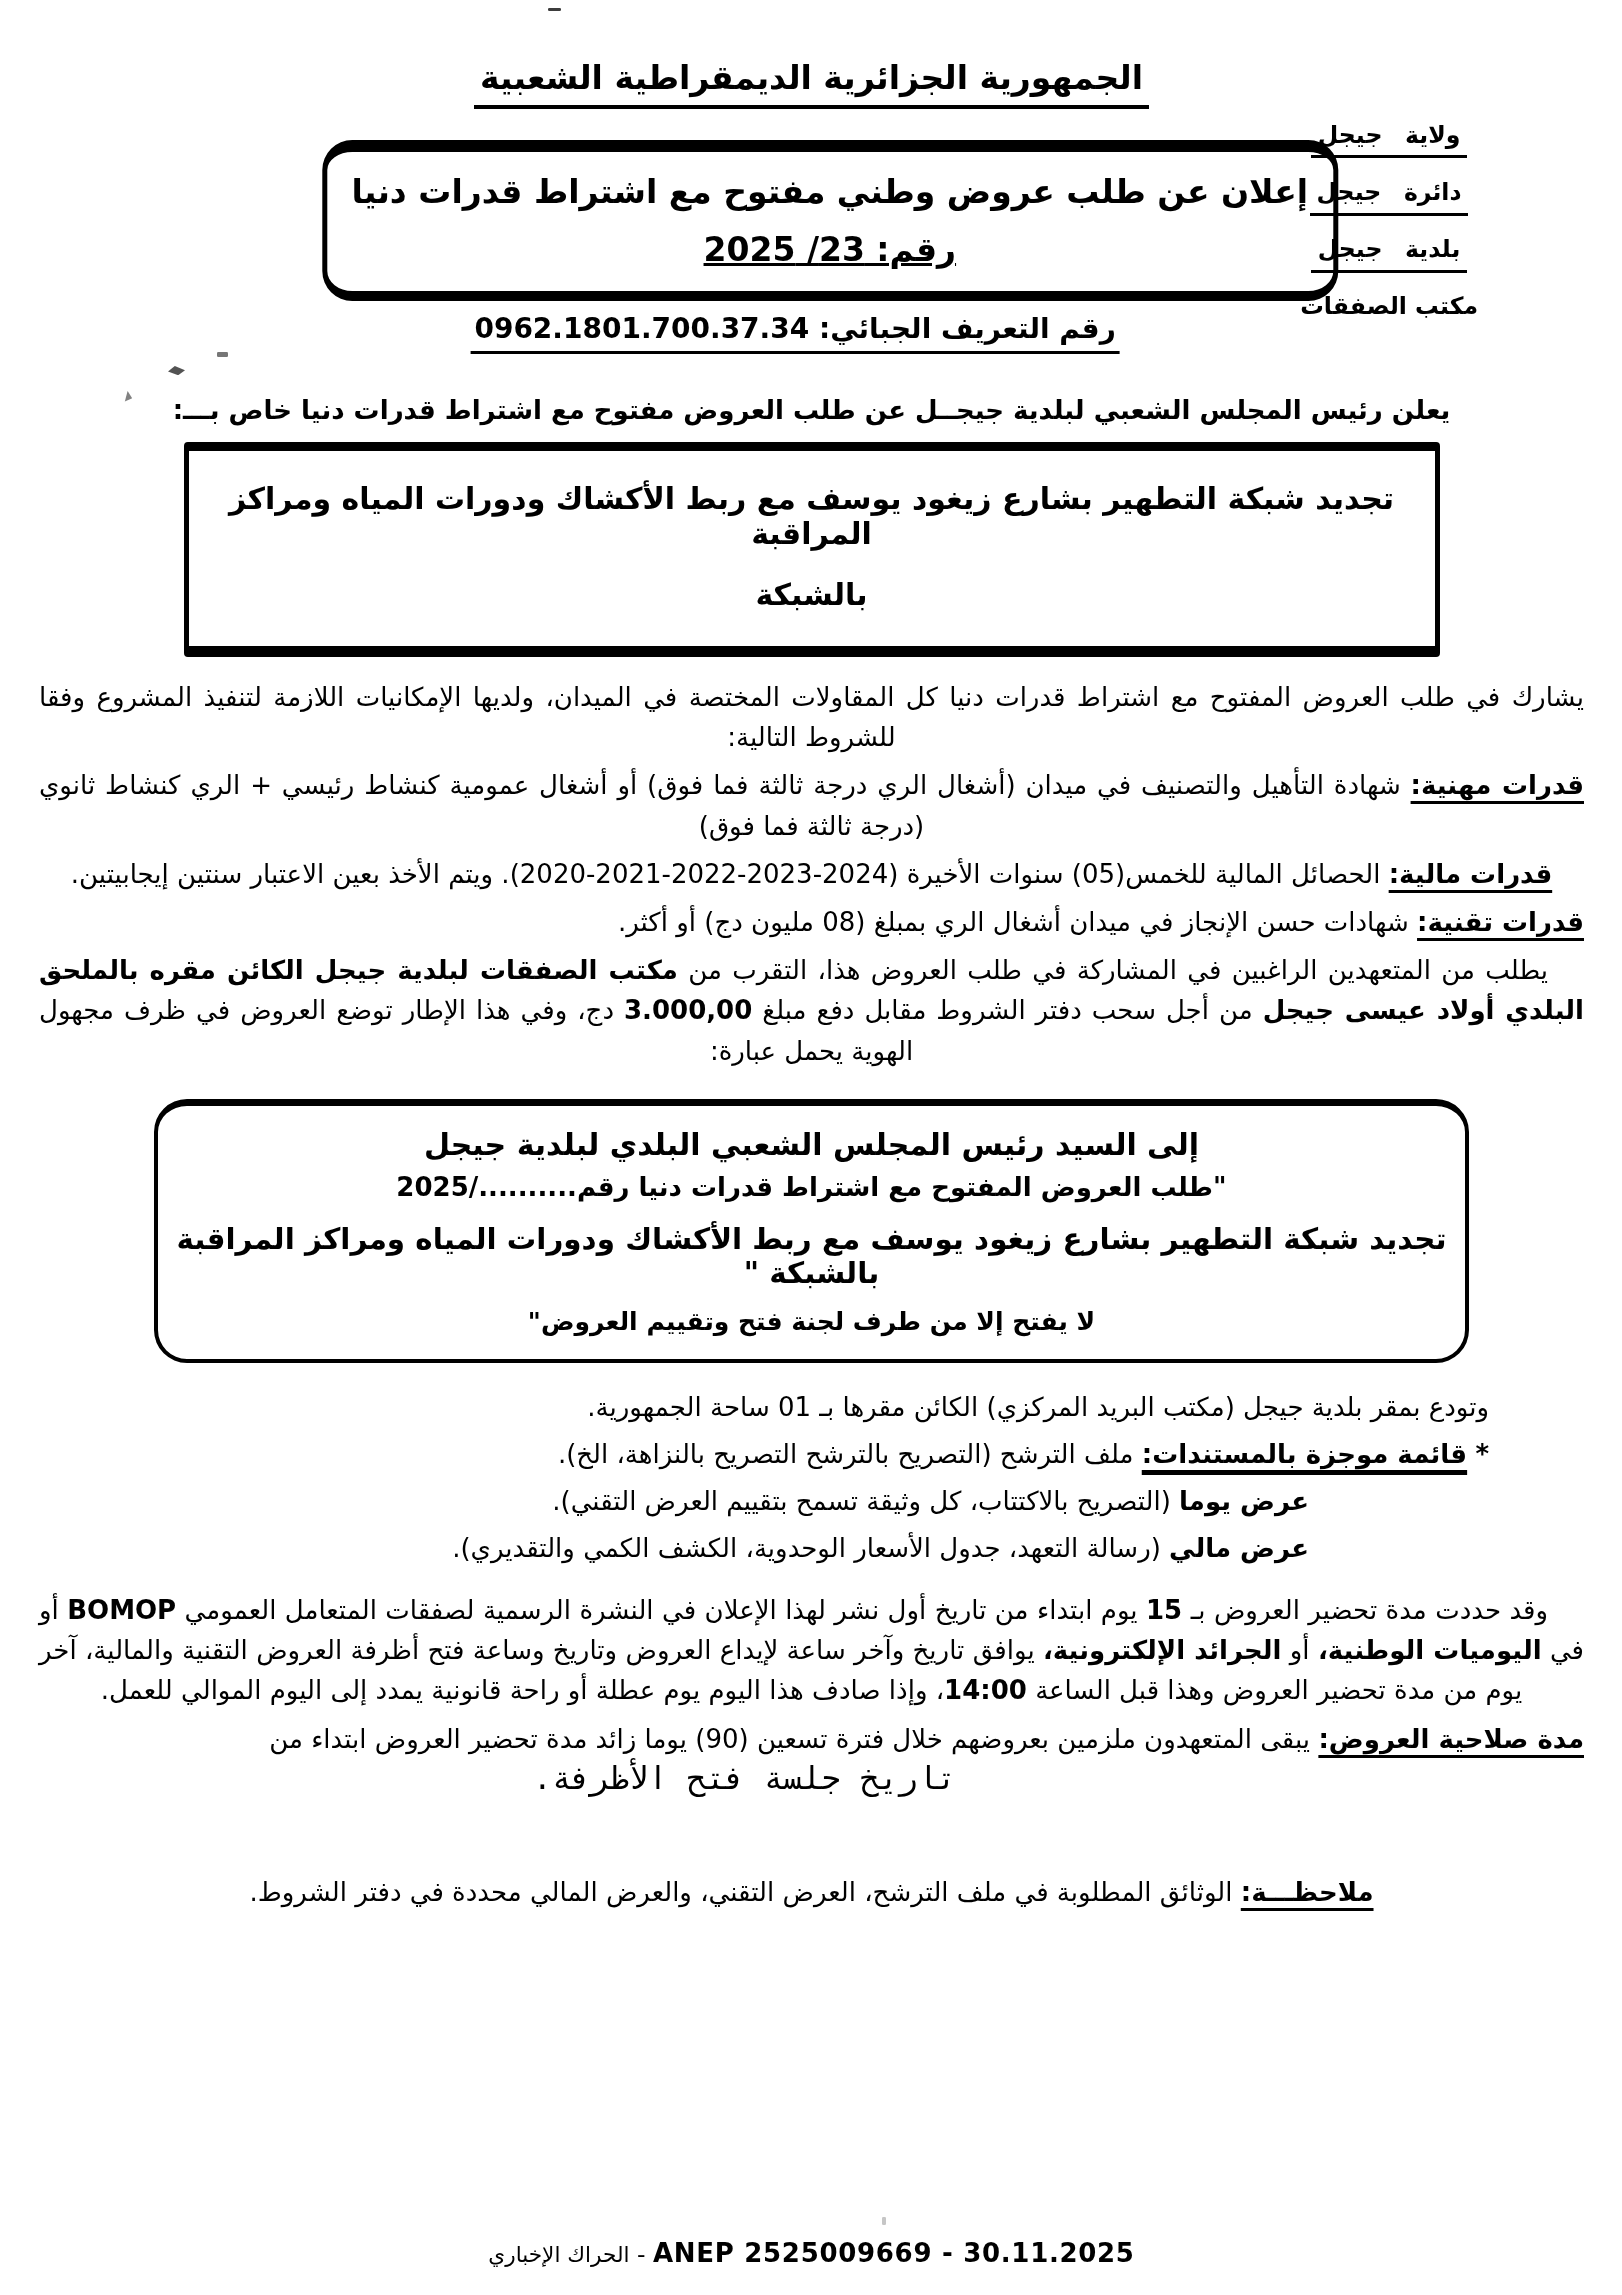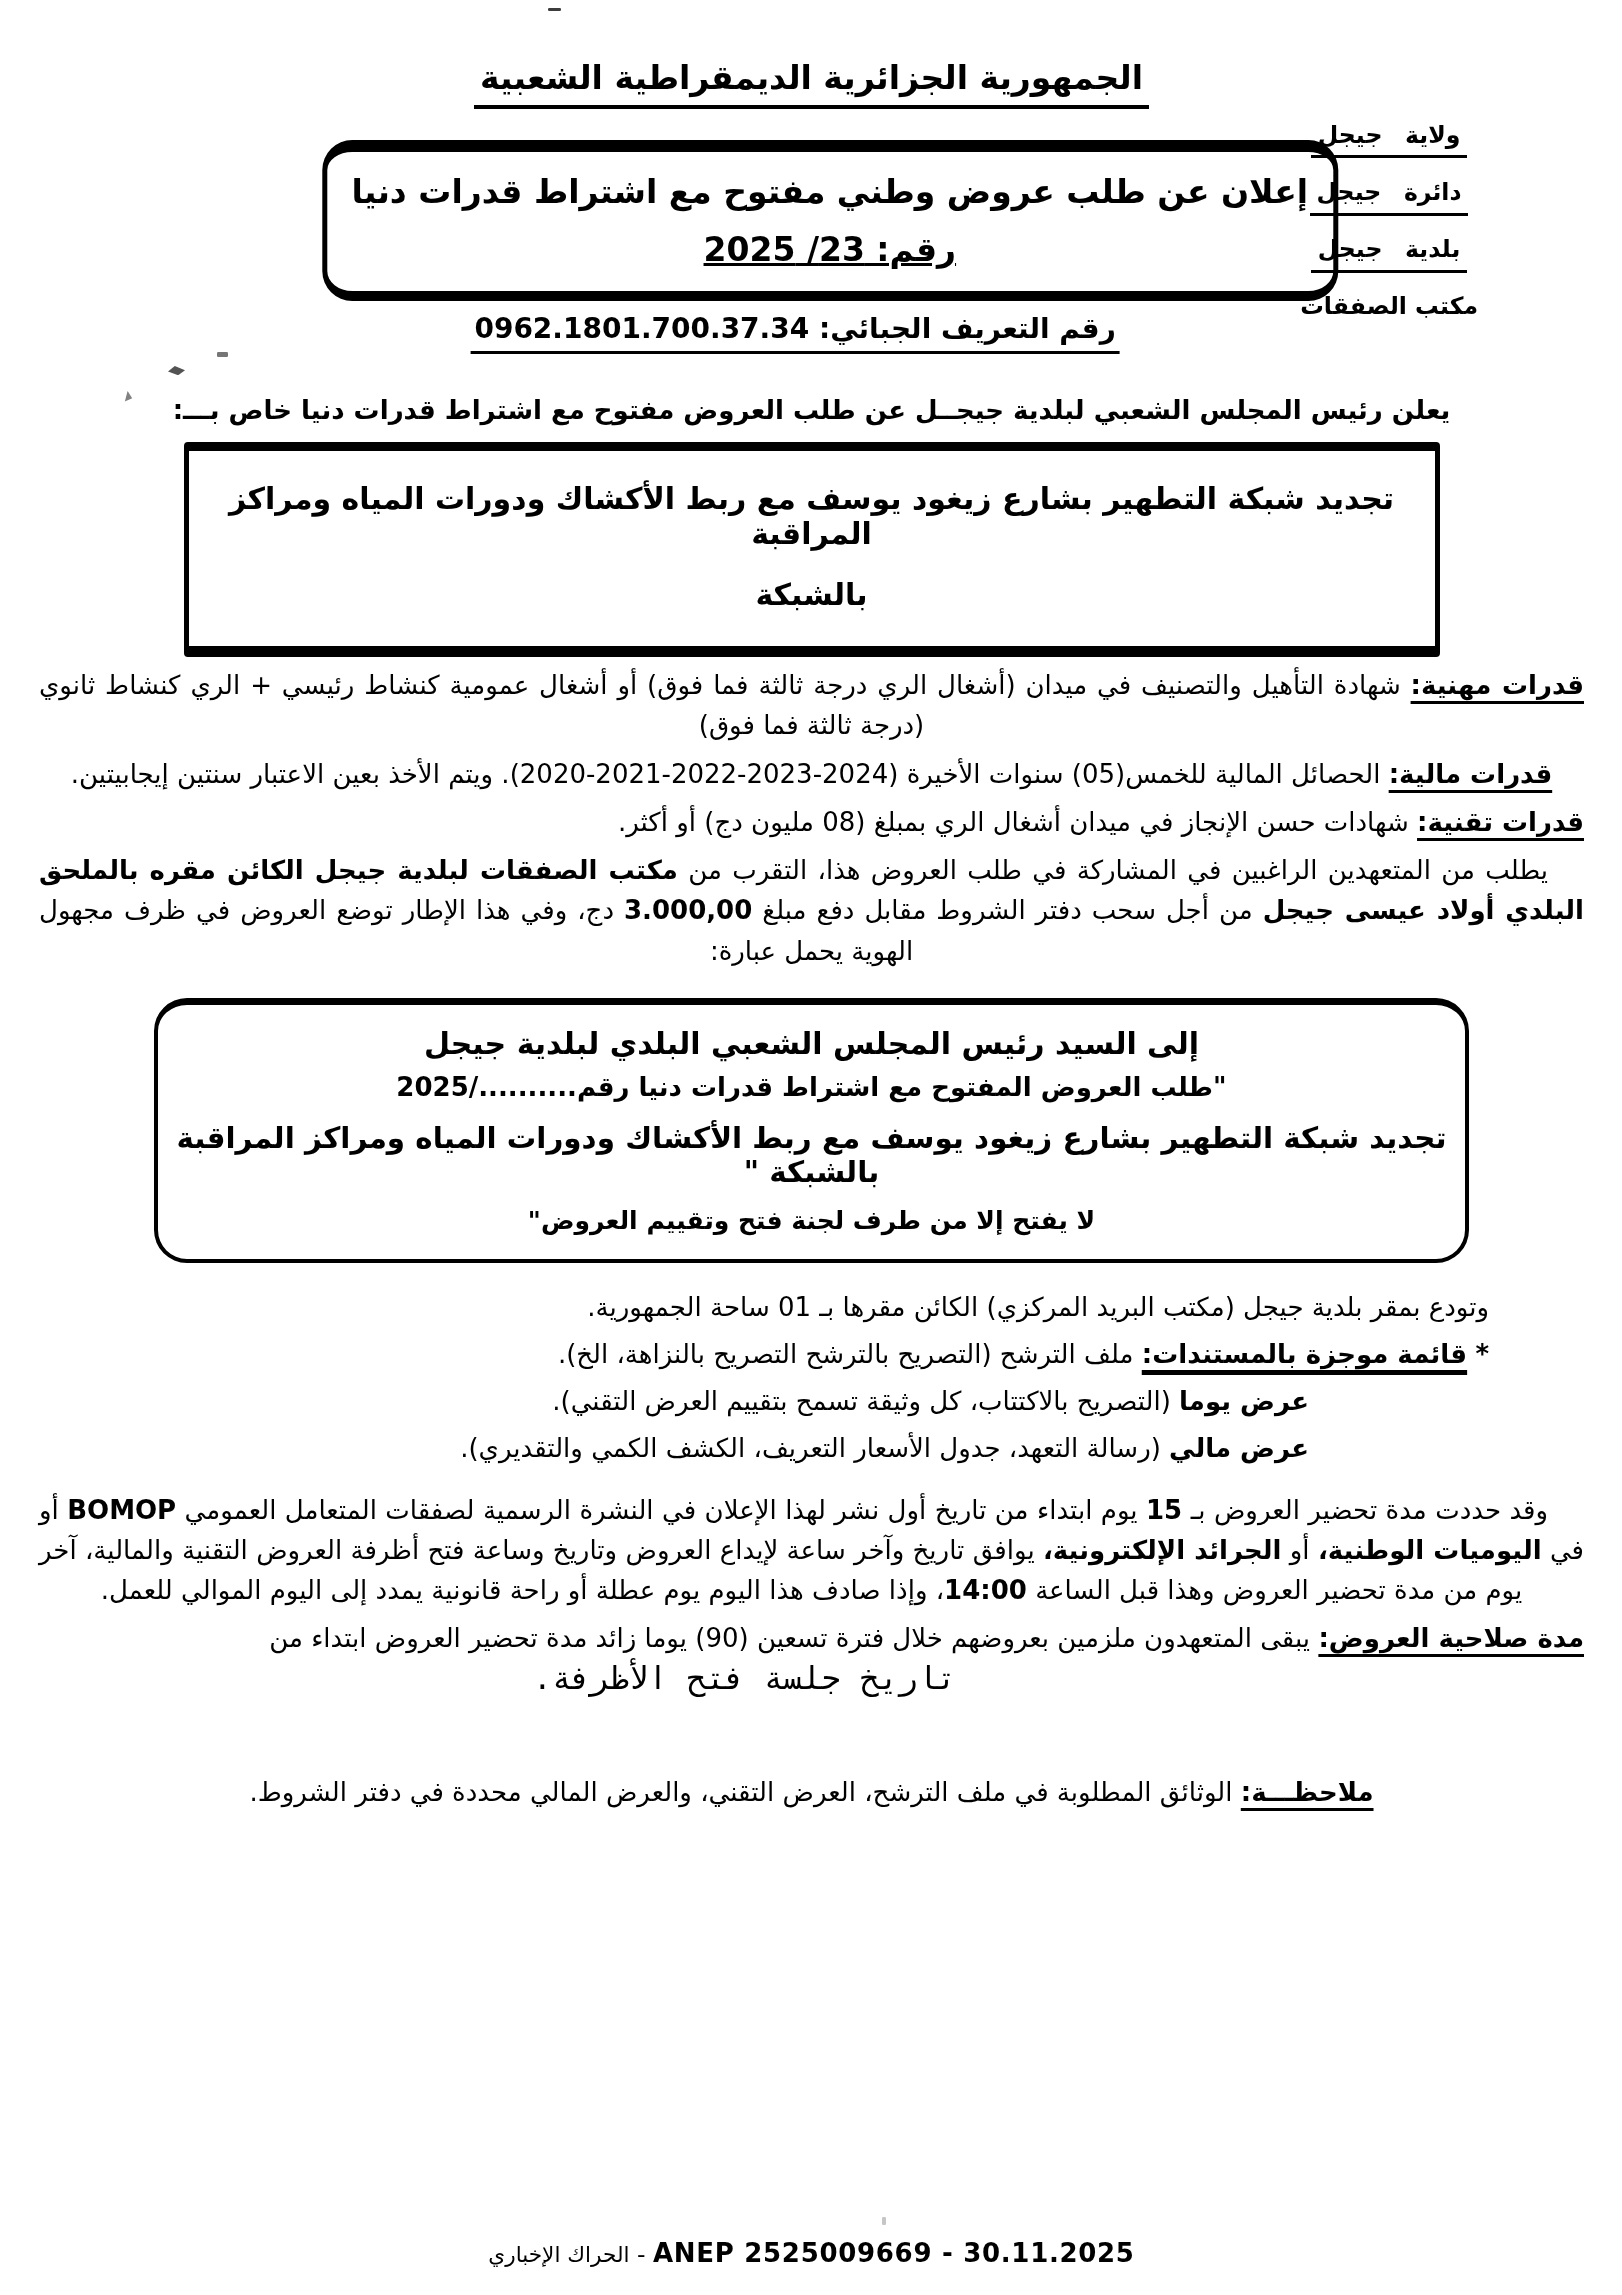--- a/index.html
+++ b/index.html
@@ -128,20 +128,21 @@
       <span class="f-underline"><span>رقم التعريف الجبائي:</span> <span>0962.1801.700.37.34</span></span>
     </div>
 
     <div class="intro">يعلن رئيس المجلس الشعبي لبلدية جيجــل عن طلب العروض مفتوح مع اشتراط قدرات دنيا خاص بـــ:</div>
 
     <div class="project-box">
       <div class="project-line1">تجديد شبكة التطهير بشارع زيغود يوسف مع ربط الأكشاك ودورات المياه ومراكز المراقبة</div>
       <div class="project-line2">بالشبكة</div>
     </div>
 
+    <div class="para first">يشارك في طلب العروض المفتوح مع اشتراط قدرات دنيا كل المقاولات المختصة في الميدان، ولديها الإمكانيات اللازمة لتنفيذ المشروع وفقا للشروط التالية:</div>
 
     <div class="para">
       <span class="label">قدرات مهنية:</span><span> شهادة التأهيل والتصنيف في ميدان (أشغال الري درجة ثالثة فما فوق) أو أشغال عمومية كنشاط رئيسي + الري كنشاط ثانوي (درجة ثالثة فما فوق)</span>
     </div>
 
     <div class="para">
       <span class="label">قدرات مالية:</span><span> الحصائل المالية للخمس(05) سنوات الأخيرة (2024-2023-2022-2021-2020). ويتم الأخذ بعين الاعتبار سنتين إيجابيتين.</span>
     </div>
 
     <div class="tech-line">
@@ -161,21 +162,21 @@
 
     <div class="deposit">وتودع بمقر بلدية جيجل (مكتب البريد المركزي) الكائن مقرها بـ 01 ساحة الجمهورية.</div>
 
     <div class="doc-line">
       <span class="b">*</span> <span class="label thick">قائمة موجزة بالمستندات:</span><span> ملف الترشح (التصريح بالترشح التصريح بالنزاهة، الخ).</span>
     </div>
     <div class="doc-line indent2">
       <span class="b">عرض يوما</span><span> (التصريح بالاكتتاب، كل وثيقة تسمح بتقييم العرض التقني).</span>
     </div>
     <div class="doc-line indent2">
-      <span class="b">عرض مالي</span><span> (رسالة التعهد، جدول الأسعار التعريف، الكشف الكمي والتقديري).</span>
+      <span class="b">عرض مالي</span><span> (رسالة التعهد، جدول الأسعار الوحدوية، الكشف الكمي والتقديري).</span>
     </div>
 
     <div class="para indent" style="margin-top:22px">
       <span>وقد حددت مدة تحضير العروض بـ </span><span class="b">15</span><span> يوم ابتداء من تاريخ أول نشر لهذا الإعلان في النشرة الرسمية لصفقات المتعامل العمومي </span><span class="b">BOMOP</span><span> أو في </span><span class="b">اليوميات الوطنية،</span><span> أو </span><span class="b">الجرائد الإلكترونية،</span><span> يوافق تاريخ وآخر ساعة لإيداع العروض وتاريخ وساعة فتح أظرفة العروض التقنية والمالية، آخر يوم من مدة تحضير العروض وهذا قبل الساعة </span><span class="b">14:00</span><span>، وإذا صادف هذا اليوم يوم عطلة أو راحة قانونية يمدد إلى اليوم الموالي للعمل.</span>
     </div>
 
     <div class="validity-1">
       <span class="label">مدة صلاحية العروض:</span><span> يبقى المتعهدون ملزمين بعروضهم خلال فترة تسعين (90) يوما زائد مدة تحضير العروض ابتداء من</span>
     </div>
     <div class="validity-2">تاريخ جلسة فتح الأظرفة.</div>

